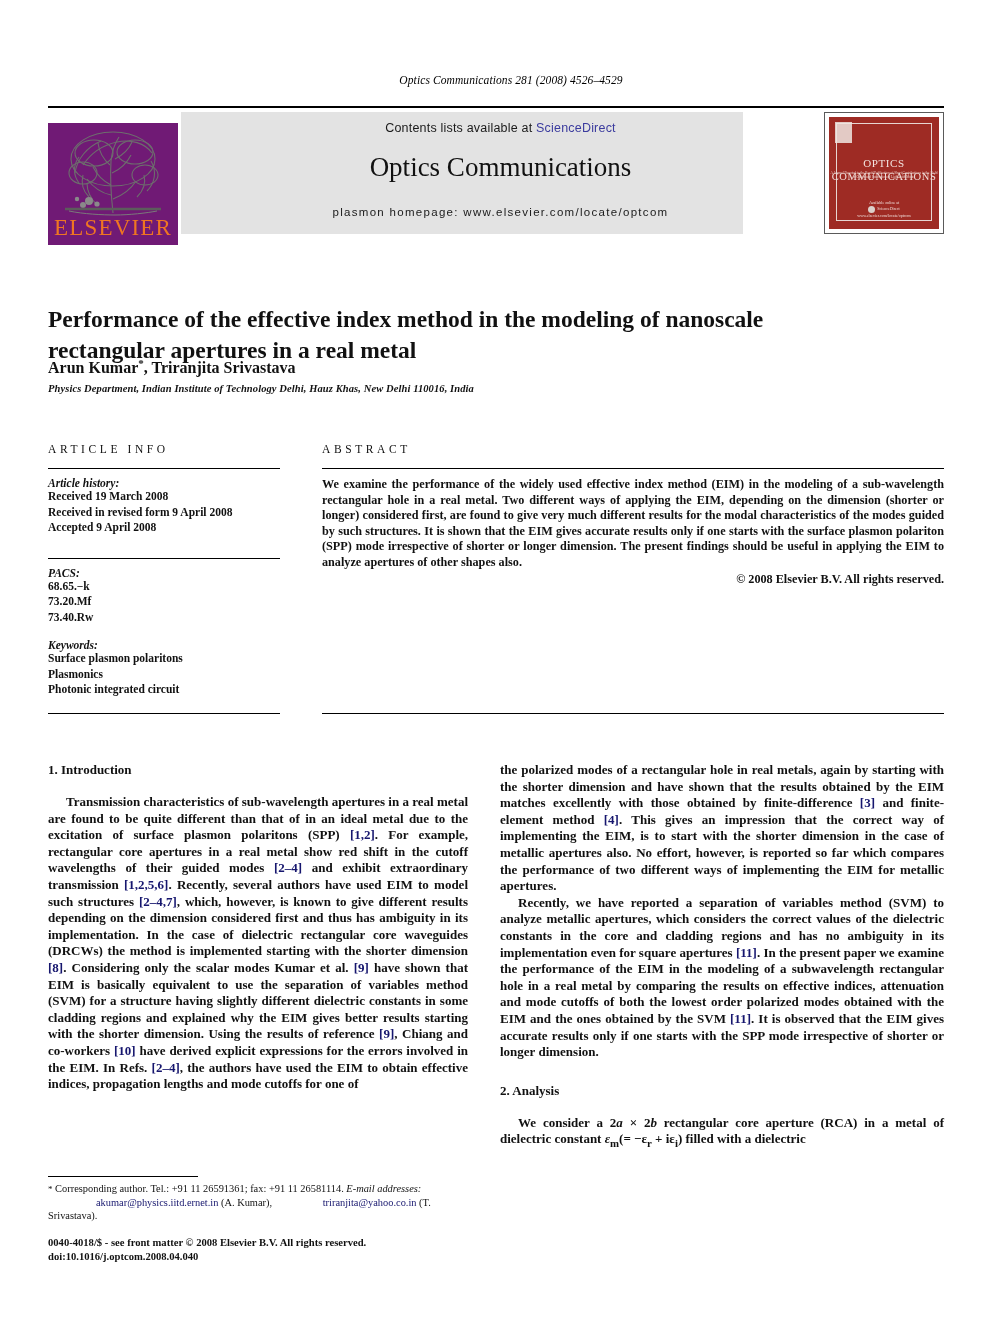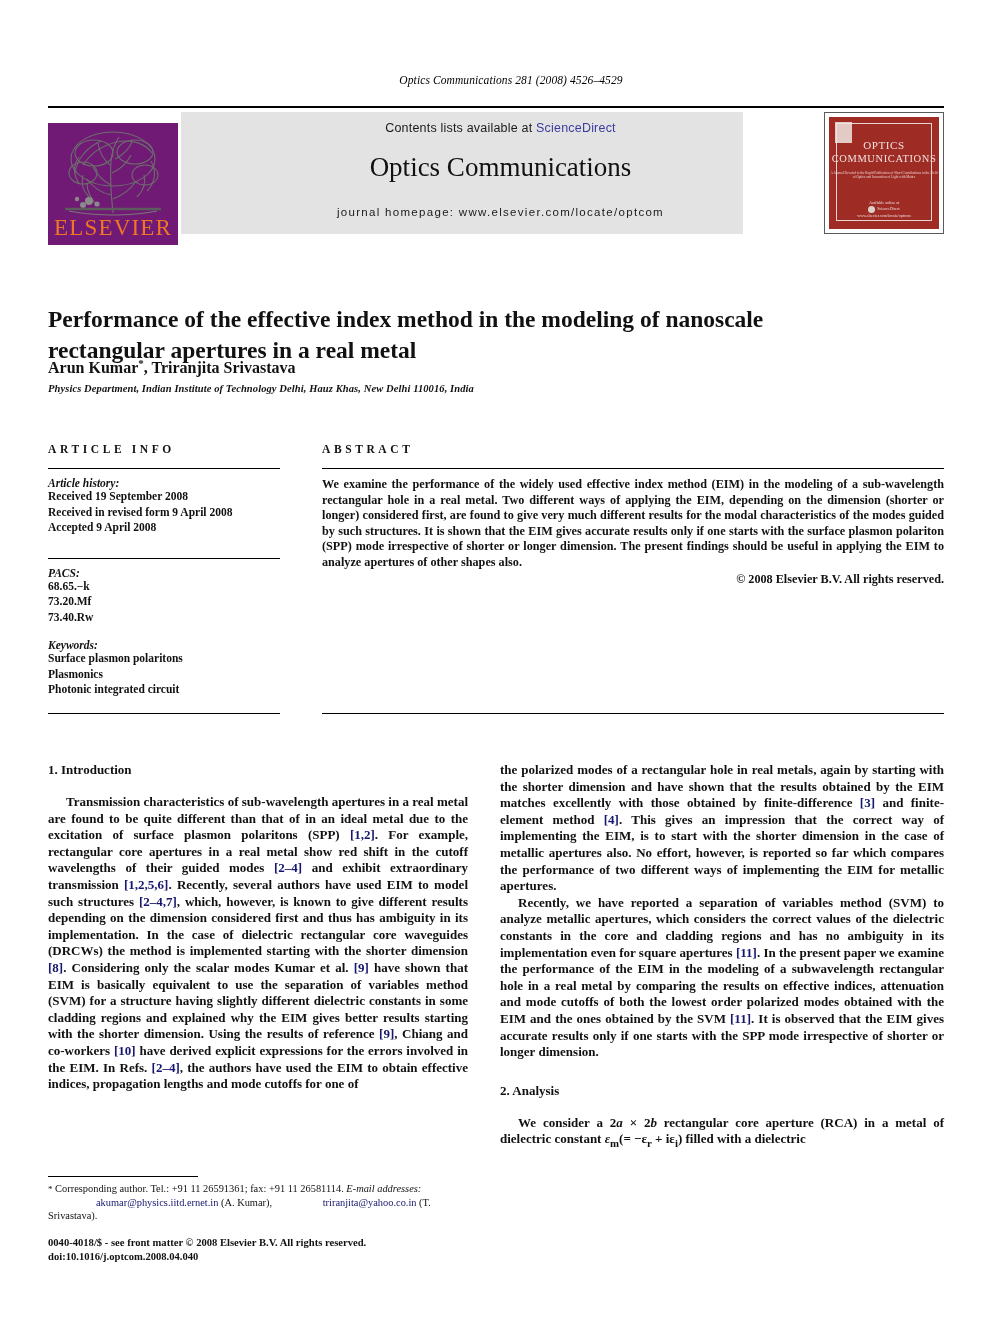--- a/index.html
+++ b/index.html
@@ -134,20 +134,21 @@
     background: #efe6e2;
     opacity:.85;
   }
   .cover-t1, .cover-t2 {
     position: absolute;
     width: 100%;
     text-align: center;
     font-family: "Liberation Serif", serif;
     color: #f3e3df;
     letter-spacing: .6px;
+    margin-top: 18px;
   }
   .cover-t1 { top: 22px; font-size: 11px; }
   .cover-t2 { top: 36px; font-size: 10.5px; }
   .cover-sub {
     position: absolute;
     top: 54px; width: 100%;
     text-align: center;
     font-size: 3.4px;
     color: #e9cfc9;
     line-height: 4px;
@@ -206,21 +207,21 @@
     width: 232px;
   }
   .abs-col {
     position: absolute;
     left: 322px; top: 443px;
     width: 622px;
   }
   .sec-head {
     font-family: "Liberation Serif", serif;
     font-size: 11.5px;
-    font-weight: bold;
+    font-weight: normal;
     letter-spacing: 3.6px;
     color: #111;
   }
   .rule {
     border-top: 1.6px solid #000;
     margin-top: 13px;
     margin-bottom: 8px;
   }
   .rule-thin {
     border-top: 1.4px solid #000;
@@ -368,21 +369,21 @@
           <path d="M16 86 C30 89 50 90 62 90 C76 90 94 88 104 86" stroke="#7a7a7a" stroke-width="1" fill="none"></path>
         </svg>
         <div class="logo-word">ELSEVIER</div>
       </div>
 
       <div class="center-band">
         <div class="cb-contents">
           <span>Contents lists available at </span><span class="sd">ScienceDirect</span>
         </div>
         <div class="cb-title">Optics Communications</div>
-        <div class="cb-home">journal homepage: www.elsevier.com/locate/optcom</div>
+        <div class="cb-home">plasmon homepage: www.elsevier.com/locate/optcom</div>
       </div>
 
       <div class="cover-box">
         <div class="cover-red">
           <div class="cover-frame"></div>
           <div class="cover-elsq"></div>
           <div class="cover-t1">OPTICS</div>
           <div class="cover-t2">COMMUNICATIONS</div>
           <div class="cover-sub">A Journal Devoted to the Rapid Publication of Short Contributions in the Field of Optics and Interaction of Light with Matter</div>
           <div class="cover-foot">
@@ -399,21 +400,21 @@
   <h1 class="title">Performance of the effective index method in the modeling of nanoscale rectangular apertures in a real metal</h1>
   <div class="authors">
     <span>Arun Kumar</span><sup>*</sup><span>, Triranjita Srivastava</span>
   </div>
   <div class="affiliation">Physics Department, Indian Institute of Technology Delhi, Hauz Khas, New Delhi 110016, India</div>
 
   <div class="info-col">
     <div class="sec-head">ARTICLE INFO</div>
     <div class="rule"></div>
     <div class="info-lbl">Article history:</div>
-    <div class="info-line">Received 19 September 2008</div>
+    <div class="info-line">Received 19 March 2008</div>
     <div class="info-line">Received in revised form 9 April 2008</div>
     <div class="info-line">Accepted 9 April 2008</div>
     <div class="rule-thin"></div>
     <div class="info-lbl">PACS:</div>
     <div class="info-line">68.65.−k</div>
     <div class="info-line">73.20.Mf</div>
     <div class="info-line">73.40.Rw</div>
     <div class="info-gap"></div>
     <div class="info-lbl">Keywords:</div>
     <div class="info-line">Surface plasmon polaritons</div>

